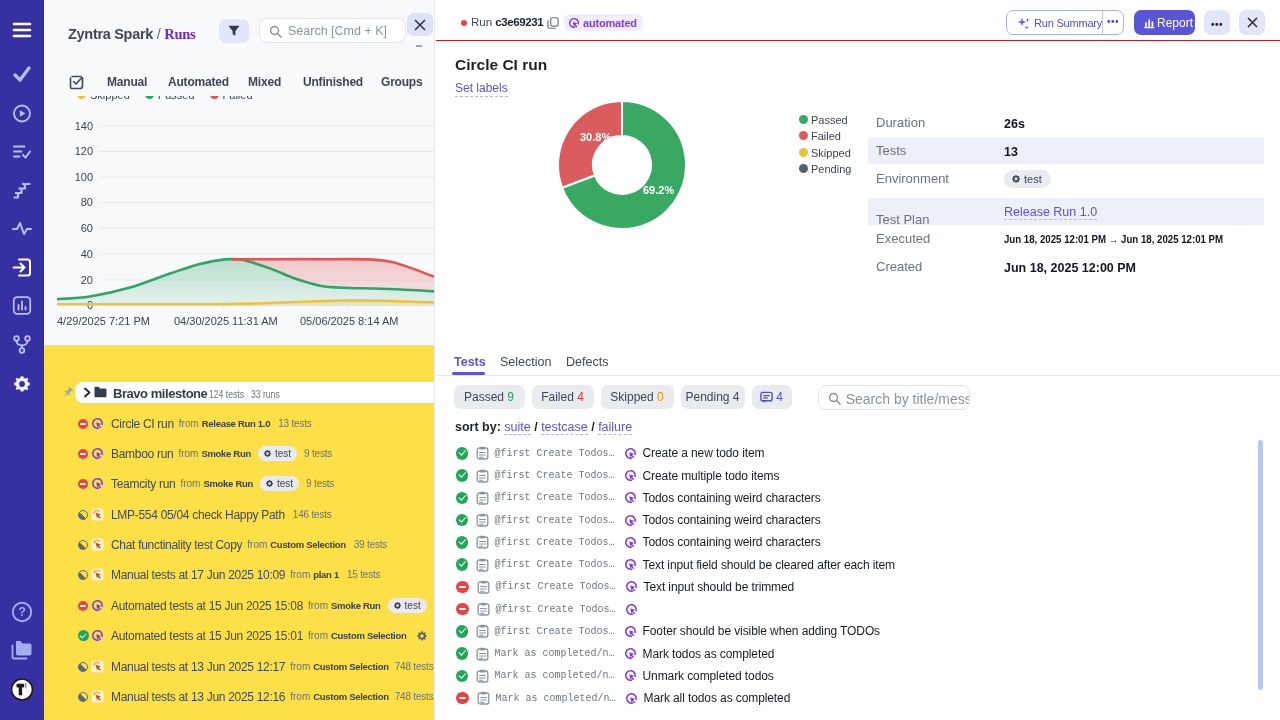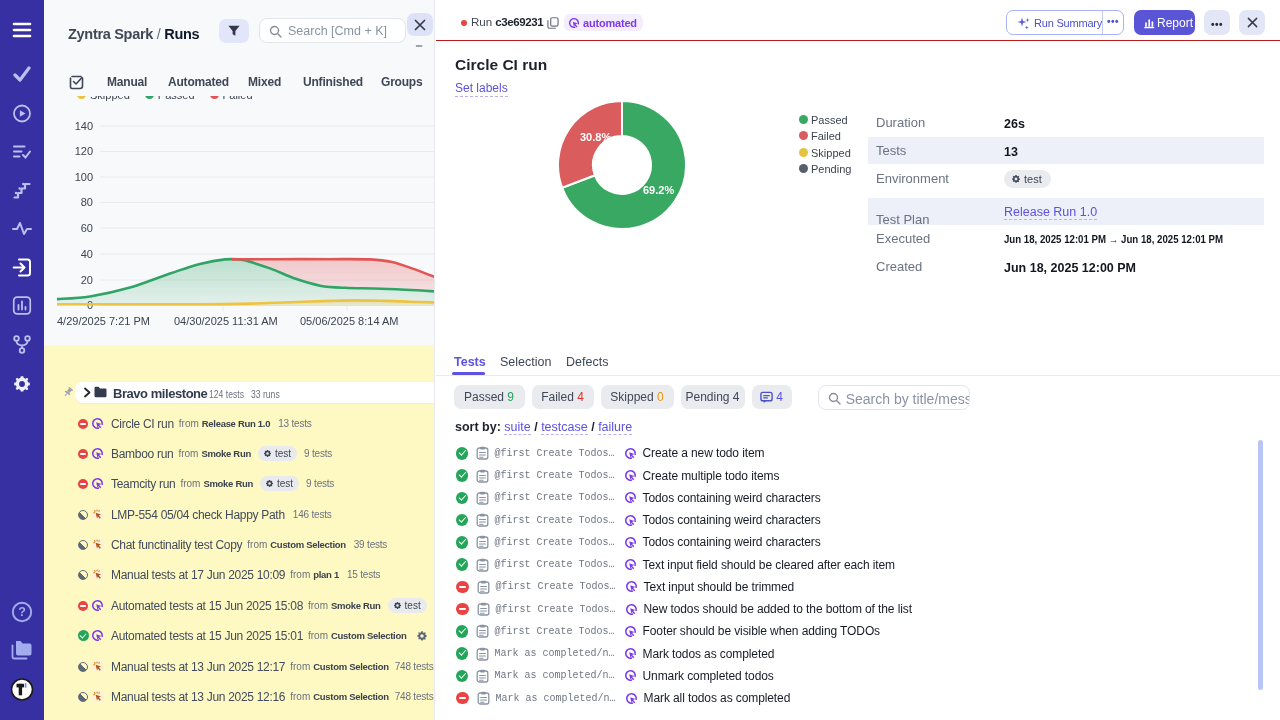--- a/index.html
+++ b/index.html
@@ -182,21 +182,21 @@
     </svg>
 
     <div class="abs" style="left:0;top:315px;width:391px;font-size:11px;color:#3c4450;white-space:nowrap;">
       <div class="abs" style="left:13px;">4/29/2025 7:21 PM</div>
       <div class="abs" style="left:130px;">04/30/2025 11:31 AM</div>
       <div class="abs" style="left:256px;">05/06/2025 8:14 AM</div>
     </div>
   </div>
 
   <div class="abs" style="left:0;top:0;width:391px;height:96px;background:#f8f9fb;">
-    <div class="abs" style="left:24px;top:26px;font-size:14.5px;font-weight:bold;color:#3f4756;letter-spacing:-0.3px;">Zyntra Spark <span style="color:#6b7280;font-weight:normal;">/</span> <span style="color:#0f172a;">Runs</span></div>
+    <div class="abs" style="left:24px;top:26px;font-size:14.5px;font-weight:bold;color:#3f4756;letter-spacing:-0.3px;">Zyntra Spark <span style="color:#6b7280;font-weight:normal;">/</span> <span style="color:#6d28d9;font-family:Liberation Serif, serif;">Runs</span></div>
 
     <div class="abs" style="left:175px;top:19px;width:30px;height:24px;background:#e2e6fa;border-radius:7px;">
       <svg class="abs" style="left:8px;top:5px;" width="14" height="14" viewBox="0 0 15 15">
           <path d="M1.5 2 L13.5 2 L9 7.5 L9 12.5 L6 11 L6 7.5 Z" fill="#323a48"></path>
         </svg>
     </div>
 
     <div class="abs" style="left:215px;top:18px;width:147px;height:25px;background:#fff;border:1px solid #e3e5ea;border-radius:8px;">
       <svg class="abs" style="left:9px;top:6px" width="13" height="13" viewBox="0 0 13 13">
           <circle cx="5.5" cy="5.5" r="4" stroke="#888f9c" stroke-width="1.4" fill="none"></circle>
@@ -223,21 +223,21 @@
       <span class="abs" style="left:63px;">Manual</span>
       <span class="abs" style="left:124px;">Automated</span>
       <span class="abs" style="left:204px;">Mixed</span>
       <span class="abs" style="left:259px;">Unfinished</span>
       <span class="abs" style="left:337px;">Groups</span>
     </div>
   </div>
 
   <div class="abs" style="left:386px;top:349px;width:4px;height:22px;background:#d4d7dd;border-radius:2px;"></div>
 
-  <div id="runlist" class="abs" style="left:0;top:345px;width:391px;height:375px;background:#fef9c3;">
+  <div id="runlist" class="abs" style="left:0;top:345px;width:391px;height:375px;background:#fde047;">
 
     <svg class="abs" style="left:19px;top:42px" width="11" height="11" viewBox="0 0 12 12">
         <g transform="rotate(40 6 5)" fill="#9ca3af">
           <rect x="3.2" y="0.5" width="5.6" height="1.6" rx="0.8"></rect>
           <rect x="4.2" y="1.8" width="3.6" height="3.4"></rect>
           <path d="M2.6 6.8 Q4 5.2 8 5.2 Q8 5.2 9.4 6.8 Q9.6 7.6 8.8 7.6 L3.2 7.6 Q2.4 7.6 2.6 6.8 Z"></path>
           <rect x="5.4" y="7.6" width="1.2" height="3.6" rx="0.6"></rect>
         </g>
       </svg>
 
@@ -681,21 +681,20 @@
             <line x1="3.6" y1="6.5" x2="9.4" y2="6.5"></line>
             <line x1="3.6" y1="9" x2="9.4" y2="9"></line>
             <line x1="3.6" y1="11.2" x2="7" y2="11.2"></line>
           </g>
         </svg>
         <span class="mono">@first Create Todos…</span>
         <svg width="13" height="13" viewBox="0 0 14 14" style="margin-left:9px;flex:0 0 auto;">
           <path d="M 7.9 12 A 5.1 5.1 0 1 1 12 7.9" fill="none" stroke="#7c3aed" stroke-width="1.7" stroke-linecap="round"></path>
           <path d="M 5.6 5.6 L 11.2 7.5 L 8.7 8.7 L 11.1 11.1 L 9.9 12.2 L 7.7 9.6 L 6.9 11.7 Z" fill="#7c3aed"></path>
         </svg>
-        <span class="ttl">New todos should be added to the bottom of the list</span>
       </div>
       <div class="trow" style="top:623.4px;">
         <span class="ic pass big" style="position:relative;"></span>
         <svg width="13" height="14" viewBox="0 0 13 14" style="margin-left:5px;flex:0 0 auto;">
           <rect x="1.2" y="2" width="10.6" height="11" rx="2" stroke="#8a93a3" stroke-width="1.3" fill="none"></rect>
           <rect x="4" y="0.7" width="5" height="2.8" rx="1" fill="#8a93a3"></rect>
           <g stroke="#8a93a3" stroke-width="1.1" stroke-linecap="round">
             <line x1="3.6" y1="6.5" x2="9.4" y2="6.5"></line>
             <line x1="3.6" y1="9" x2="9.4" y2="9"></line>
             <line x1="3.6" y1="11.2" x2="7" y2="11.2"></line>

